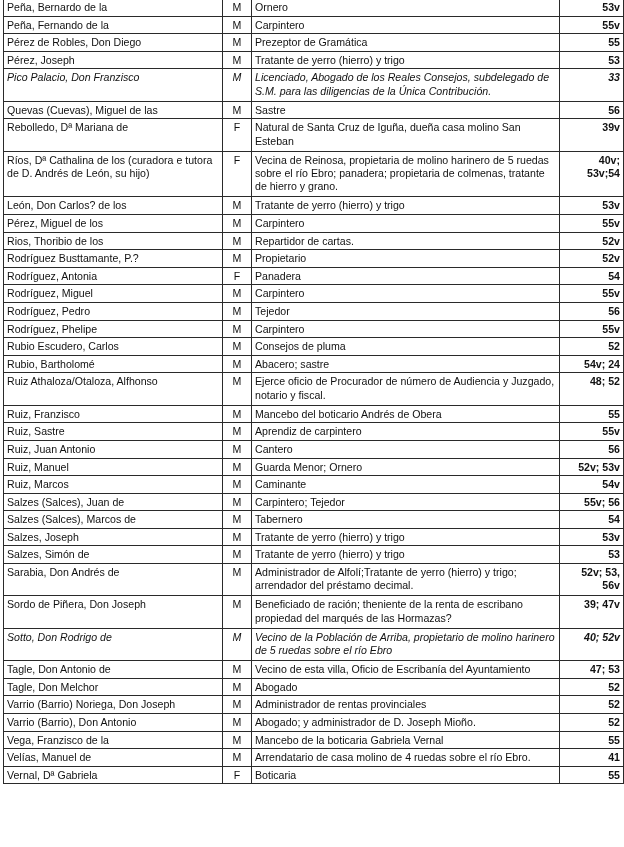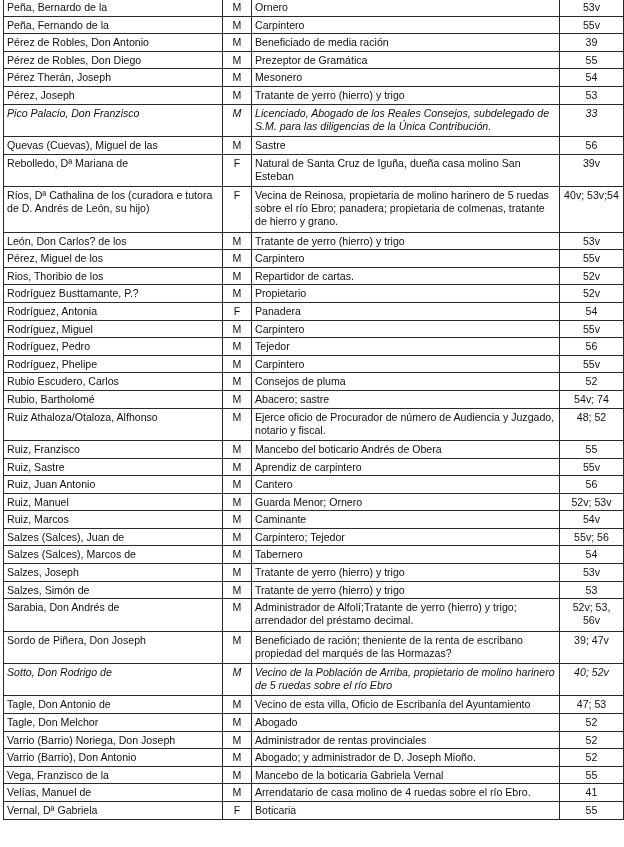--- a/index.html
+++ b/index.html
@@ -18,21 +18,21 @@
     padding: 0 3px;
     vertical-align: top;
     line-height: 13.2px;
     height: 17.6px;
     box-sizing: border-box;
     padding-top: 2px;
   }
   td.c-name { width: 219px; }
   td.c-sex { width: 29px; text-align: center; }
   td.c-occ { width: 308px; }
-  td.c-ref { width: 64px; text-align: center; padding-right: 2px; }
+  td.c-ref { width: 64px; text-align: right; padding-right: 2px; font-weight: bold; }
   tr.italic td { font-style: italic; }
   tr.multi td { padding-bottom: 3px; }
 </style>
 </head>
 <body>
 
 <div class="page">
   <table class="ledger">
     <tbody id="ledger-body">
         <tr>
@@ -41,36 +41,24 @@
     <td class="c-occ">Ornero</td>
     <td class="c-ref">53v</td>
   </tr>
         <tr>
     <td class="c-name">Peña, Fernando de la</td>
     <td class="c-sex">M</td>
     <td class="c-occ">Carpintero</td>
     <td class="c-ref">55v</td>
   </tr>
         <tr>
-    <td class="c-name">Pérez de Robles, Don Antonio</td>
-    <td class="c-sex">M</td>
-    <td class="c-occ">Beneficiado de media ración</td>
-    <td class="c-ref">39</td>
-  </tr>
-        <tr>
     <td class="c-name">Pérez de Robles, Don Diego</td>
     <td class="c-sex">M</td>
     <td class="c-occ">Prezeptor de Gramática</td>
     <td class="c-ref">55</td>
-  </tr>
-        <tr>
-    <td class="c-name">Pérez Therán, Joseph</td>
-    <td class="c-sex">M</td>
-    <td class="c-occ">Mesonero</td>
-    <td class="c-ref">54</td>
   </tr>
         <tr>
     <td class="c-name">Pérez, Joseph</td>
     <td class="c-sex">M</td>
     <td class="c-occ">Tratante de yerro (hierro) y trigo</td>
     <td class="c-ref">53</td>
   </tr>
         <tr class="italic multi">
     <td class="c-name">Pico Palacio, Don Franzisco</td>
     <td class="c-sex">M</td>
@@ -146,21 +134,21 @@
         <tr>
     <td class="c-name">Rubio Escudero, Carlos</td>
     <td class="c-sex">M</td>
     <td class="c-occ">Consejos de pluma</td>
     <td class="c-ref">52</td>
   </tr>
         <tr>
     <td class="c-name">Rubio, Bartholomé</td>
     <td class="c-sex">M</td>
     <td class="c-occ">Abacero; sastre</td>
-    <td class="c-ref">54v; 74</td>
+    <td class="c-ref">54v; 24</td>
   </tr>
         <tr class="multi">
     <td class="c-name">Ruiz Athaloza/Otaloza, Alfhonso</td>
     <td class="c-sex">M</td>
     <td class="c-occ">Ejerce oficio de Procurador de número de Audiencia y Juzgado, notario y fiscal.</td>
     <td class="c-ref">48; 52</td>
   </tr>
         <tr>
     <td class="c-name">Ruiz, Franzisco</td>
     <td class="c-sex">M</td>

